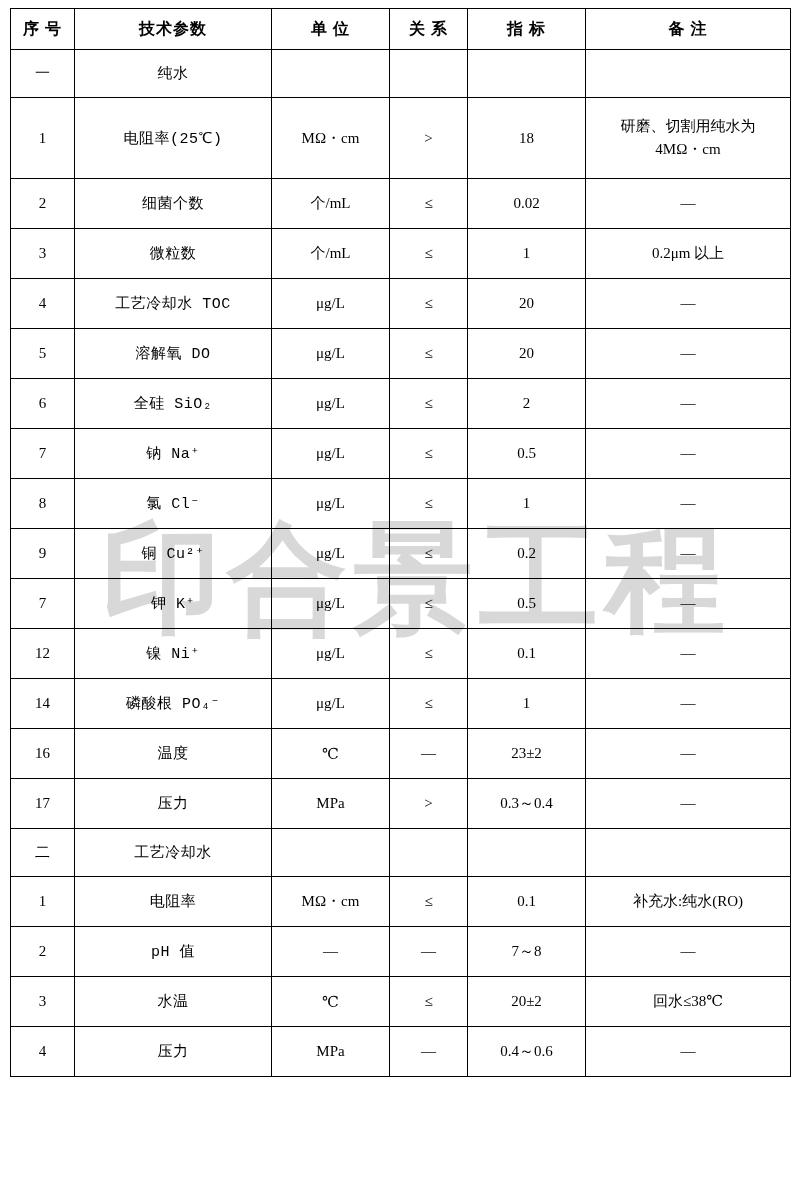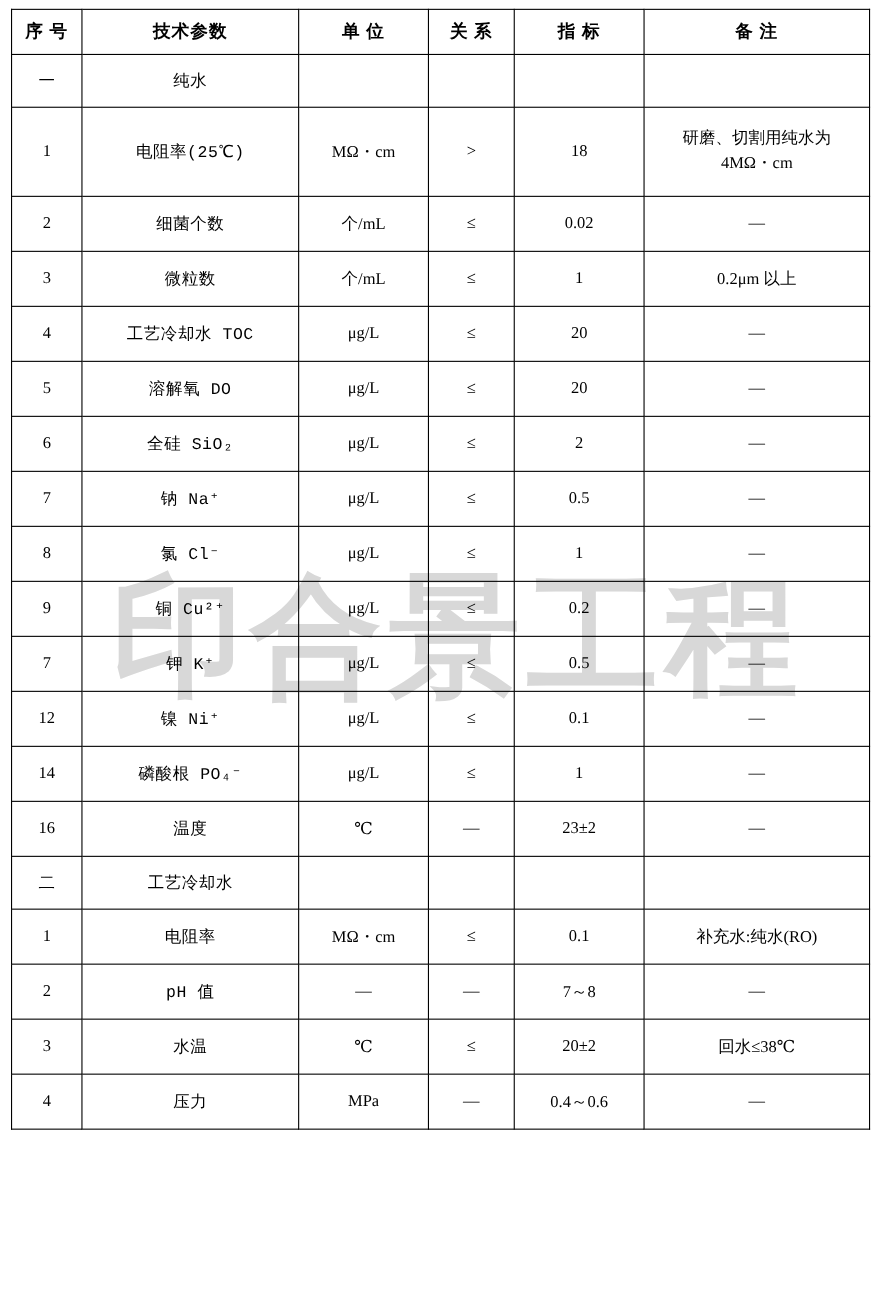--- a/index.html
+++ b/index.html
@@ -243,20 +243,28 @@
         <td class="dash">—</td>
       </tr>
       <tr class="datarow">
         <td>16</td>
         <td class="param">温度</td>
         <td>℃</td>
         <td class="dash">—</td>
         <td>23±2</td>
         <td class="dash">—</td>
       </tr>
+      <tr class="datarow">
+        <td>17</td>
+        <td class="param">压力</td>
+        <td>MPa</td>
+        <td class="rel">&gt;</td>
+        <td>0.3～0.4</td>
+        <td class="dash">—</td>
+      </tr>
 
       <tr class="section">
         <td>二</td>
         <td class="param">工艺冷却水</td>
         <td class="blank"></td>
         <td class="blank"></td>
         <td class="blank"></td>
         <td class="blank"></td>
       </tr>
 

